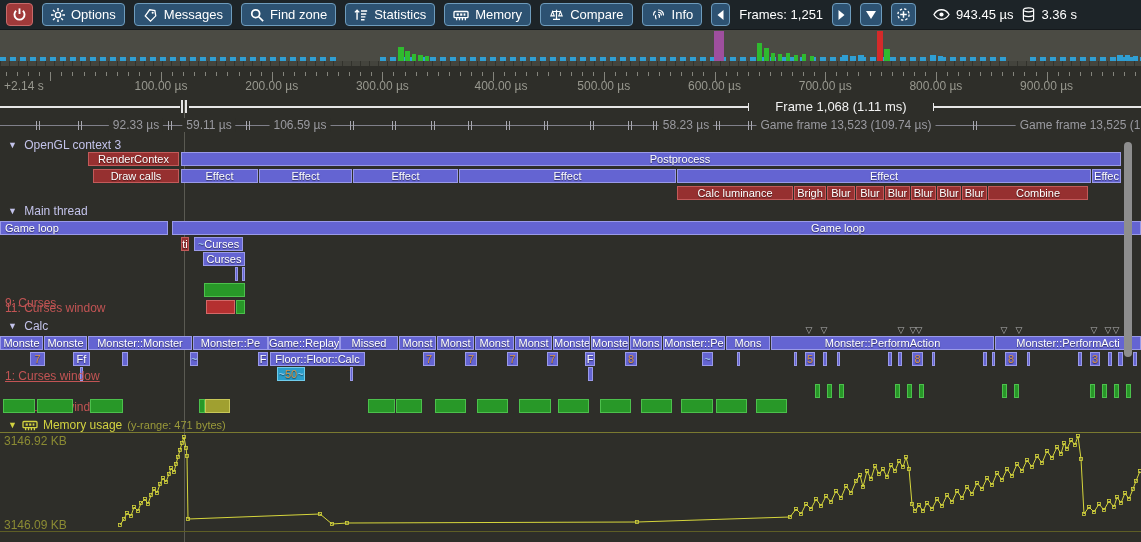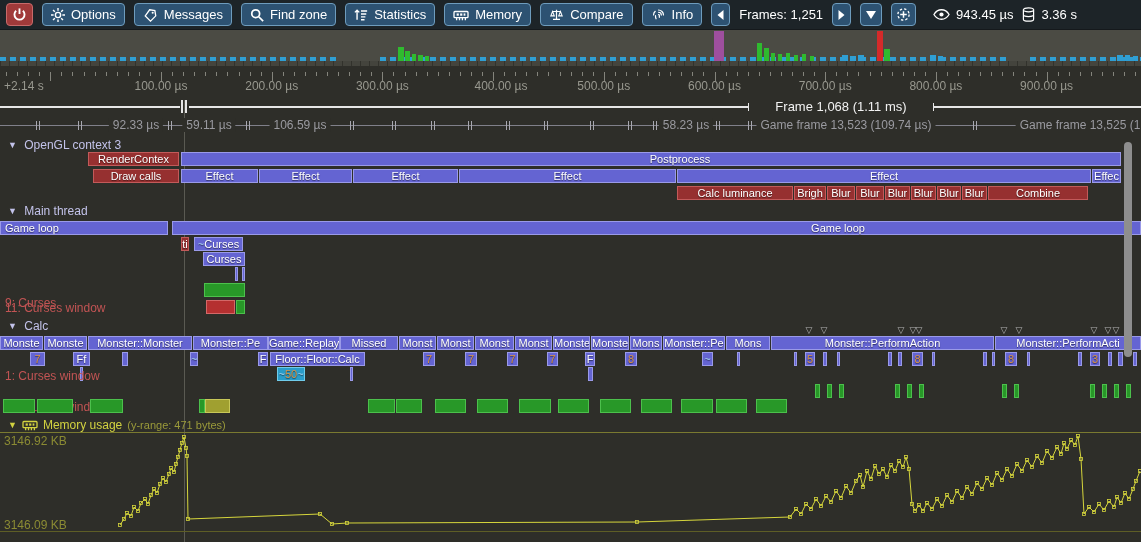--- a/index.html
+++ b/index.html
@@ -576,21 +576,21 @@
         <div class="box purple" style="left: 1027px; top: 286px; width: 3px;"></div>
         <div class="box purple" style="left: 1078px; top: 286px; width: 4px;"></div>
         <div class="box purple" style="left: 1090px; top: 286px; width: 10px;"><span class="num">3</span></div>
         <div class="box purple" style="left: 1108px; top: 286px; width: 4px;"></div>
         <div class="box purple" style="left: 1118px; top: 286px; width: 5px;"></div>
         <div class="box purple" style="left: 1133px; top: 286px; width: 4px;"></div>
         <div class="box purple" style="left: 80px; top: 301px; width: 3px;"></div>
         <div class="box cyan" style="left: 277px; top: 301px; width: 28px;"><span class="tilde">~</span><span class="num">50</span><span class="tilde">~</span></div>
         <div class="box purple" style="left: 350px; top: 301px; width: 3px;"></div>
         <div class="box purple" style="left: 588px; top: 301px; width: 5px;"></div>
-        <span class="lock-l" style="top: 303px;">1: Curses window</span>
+        <span class="lock-l" style="top: 303px; text-decoration: underline;">1: Curses window</span>
         <div class="box green" style="left: 815px; top: 318px; width: 5px;"></div>
         <div class="box green" style="left: 827px; top: 318px; width: 5px;"></div>
         <div class="box green" style="left: 839px; top: 318px; width: 5px;"></div>
         <div class="box green" style="left: 895px; top: 318px; width: 5px;"></div>
         <div class="box green" style="left: 907px; top: 318px; width: 5px;"></div>
         <div class="box green" style="left: 919px; top: 318px; width: 5px;"></div>
         <div class="box green" style="left: 1002px; top: 318px; width: 5px;"></div>
         <div class="box green" style="left: 1014px; top: 318px; width: 5px;"></div>
         <div class="box green" style="left: 1090px; top: 318px; width: 5px;"></div>
         <div class="box green" style="left: 1102px; top: 318px; width: 5px;"></div>

